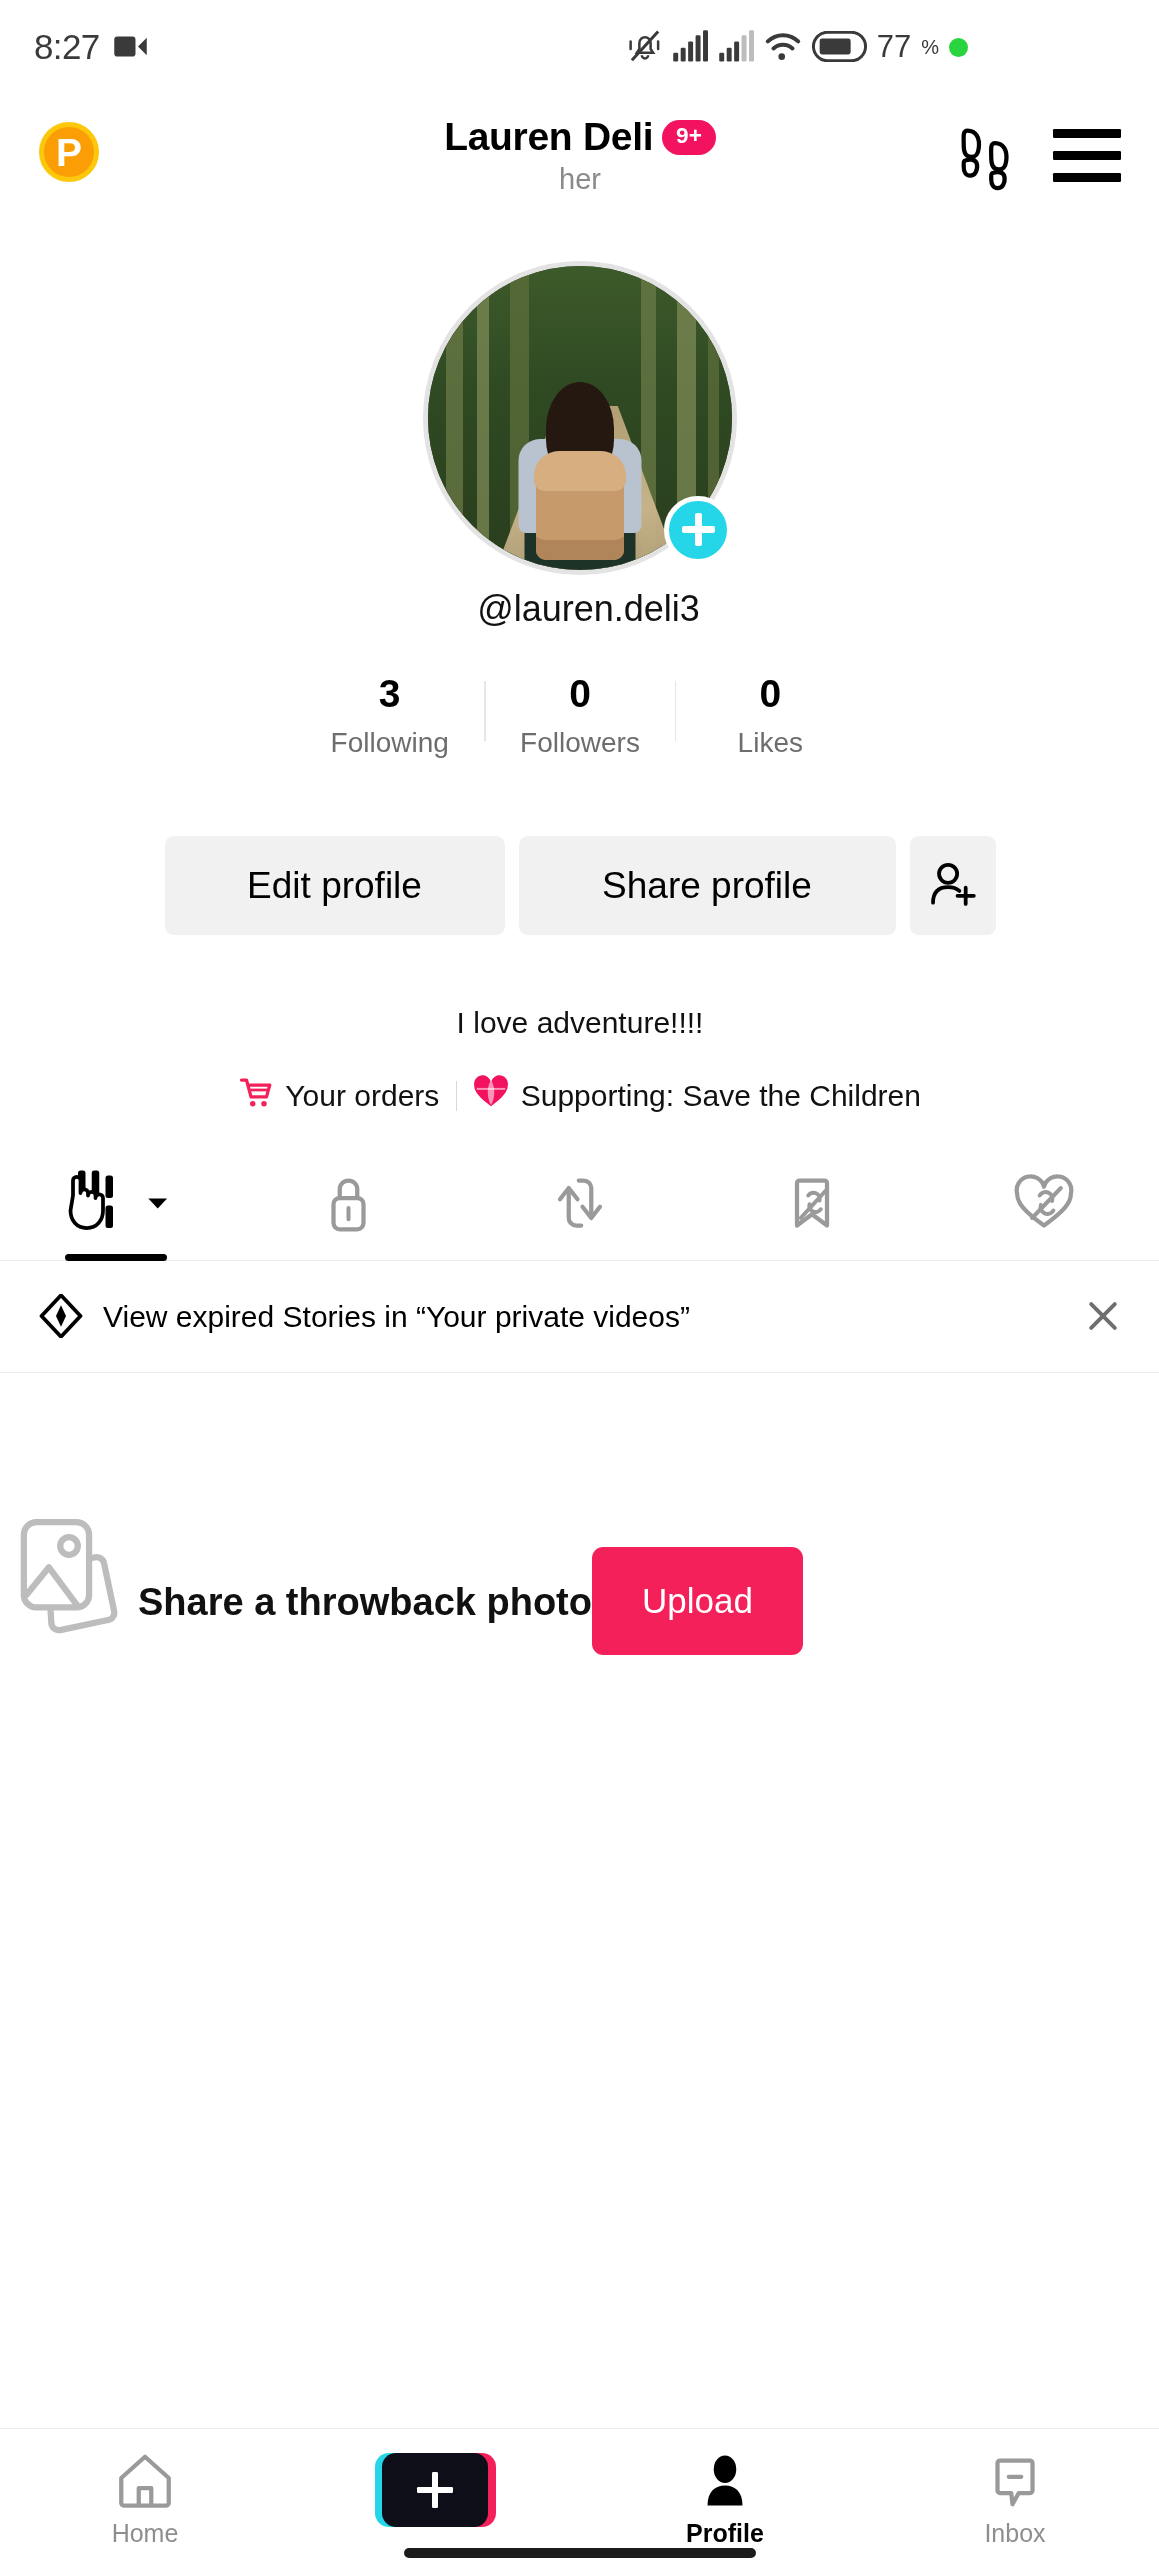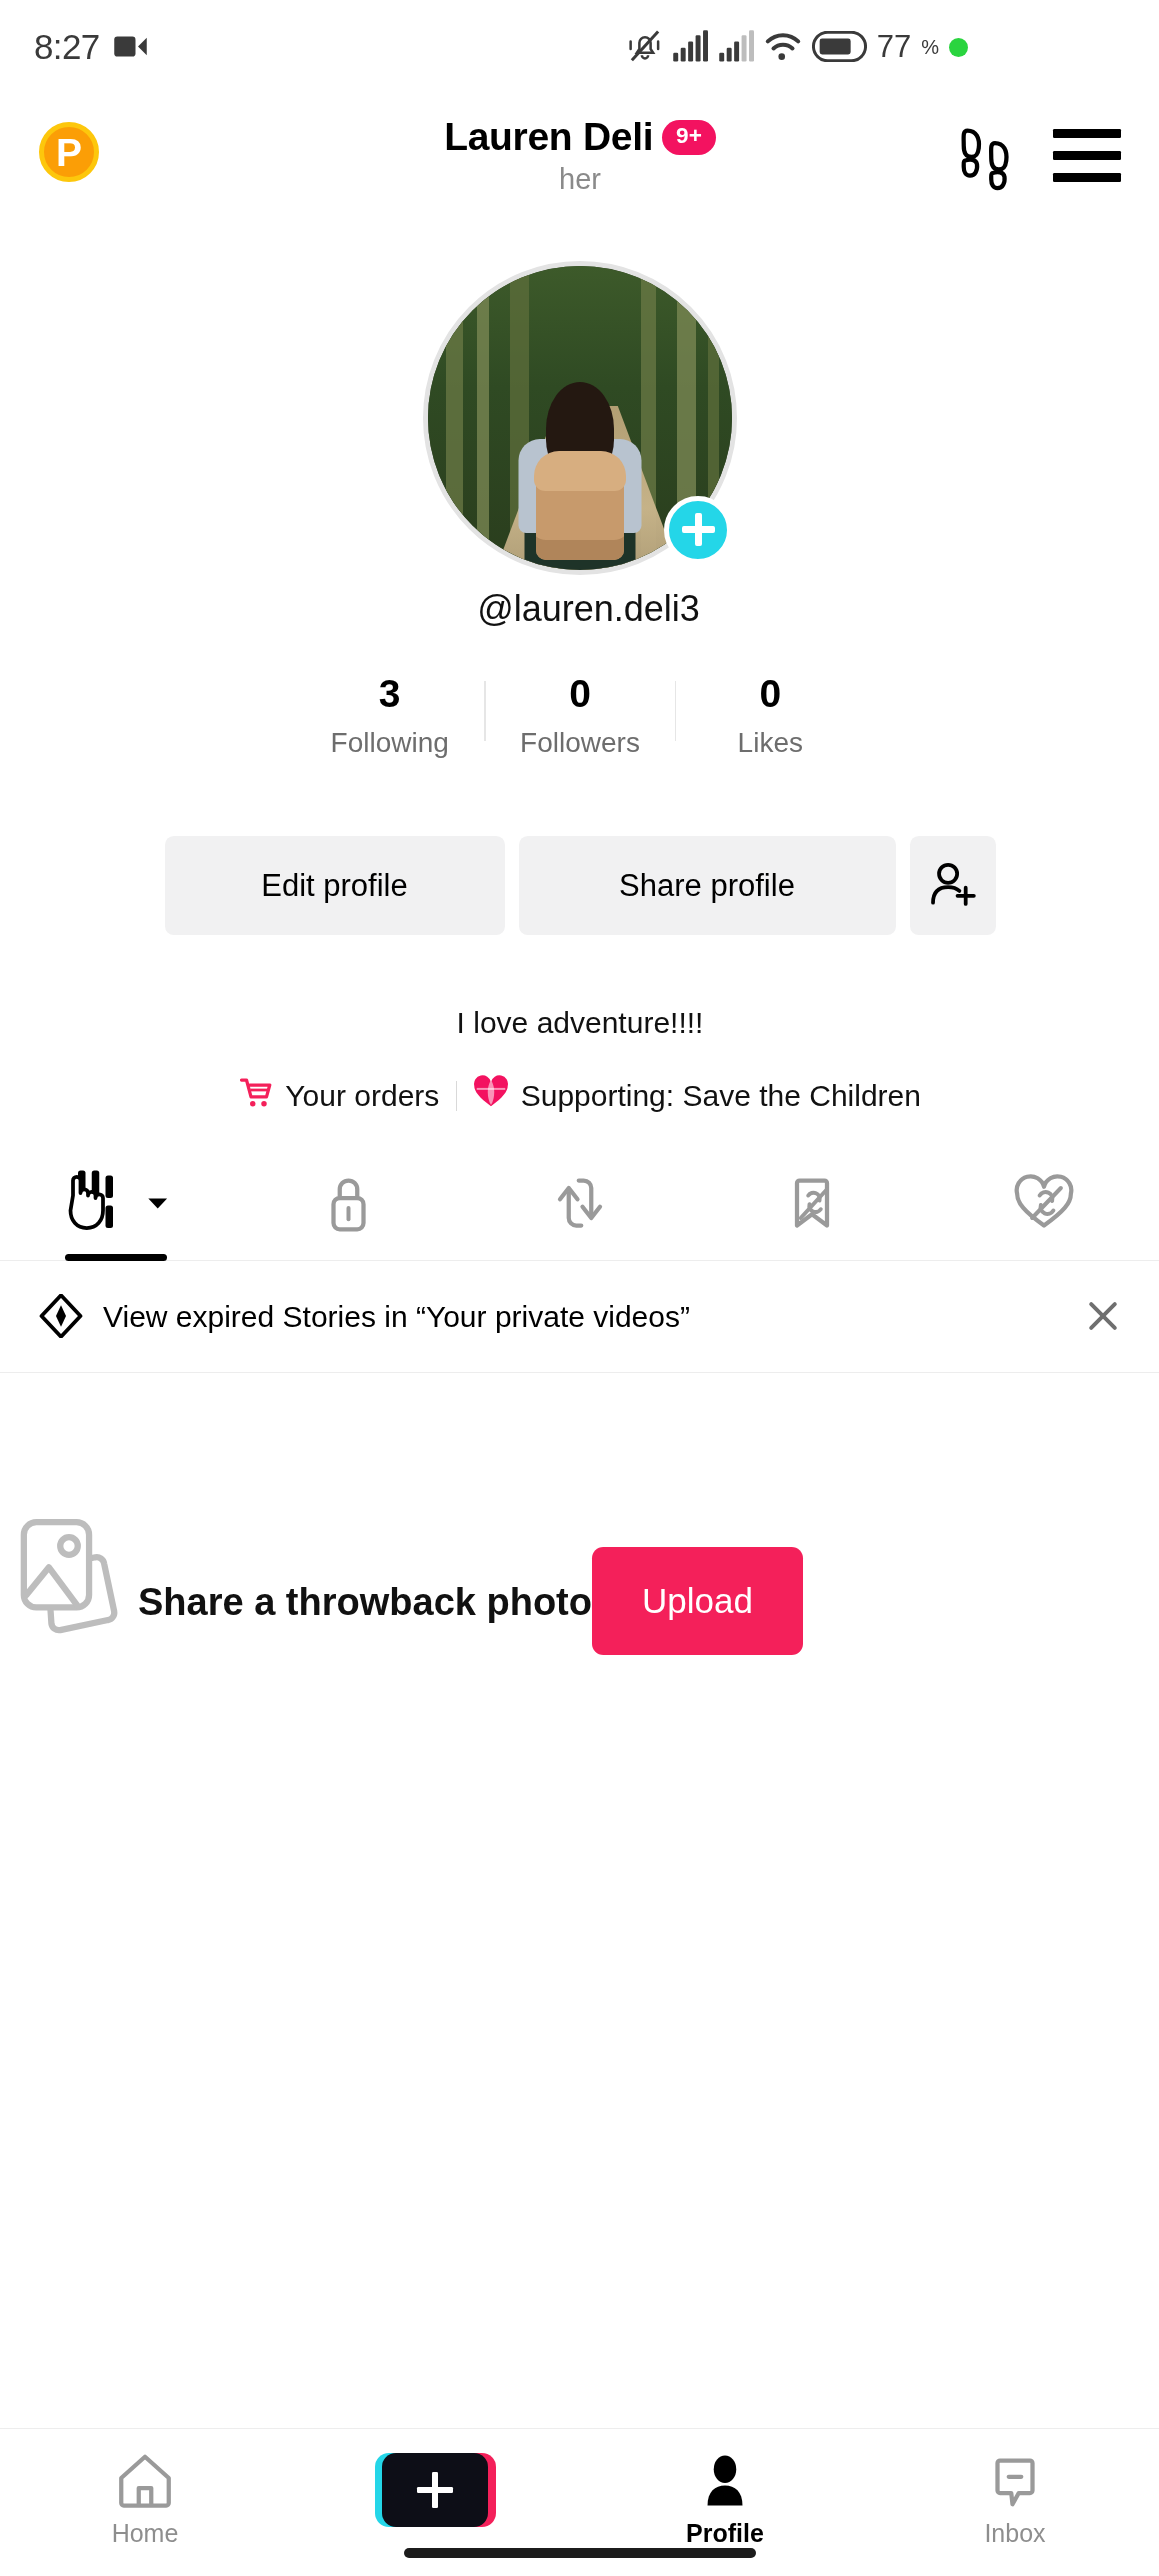--- a/index.html
+++ b/index.html
@@ -127,21 +127,21 @@
   }
 
   
   .actions {
     position:absolute; top:836px; left:0; width:1160px;
     display:flex; justify-content:center; gap:14px;
   }
   .btn-grey {
     background:#f1f1f2; border-radius:8.8px; height:99px;
     display:flex; align-items:center; justify-content:center;
-    font-size:31px; color:#000; font-weight:500;
+    font-size:37px; color:#000; font-weight:500;
   }
   .btn-edit { width:340px; }
   .btn-share { width:377px; }
   .btn-adduser { width:86px; background:#f1f1f2; border-radius:8.8px; height:99px;
     display:flex; align-items:center; justify-content:center; }
 
   
   .bio {
     position:absolute; top:1006px; left:0; width:1160px; text-align:center;
     font-size:30px; color:#111;

